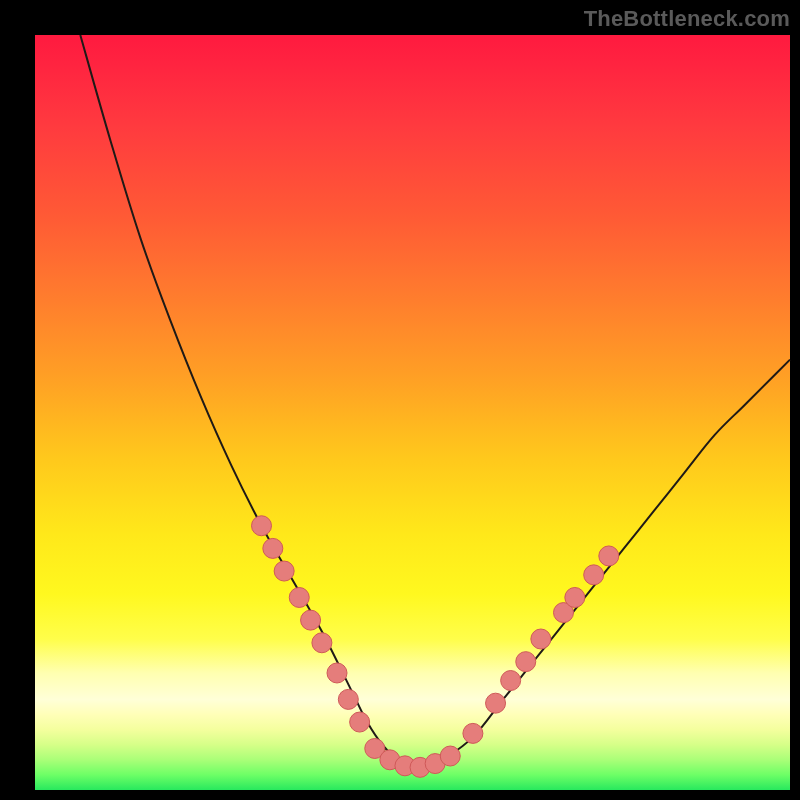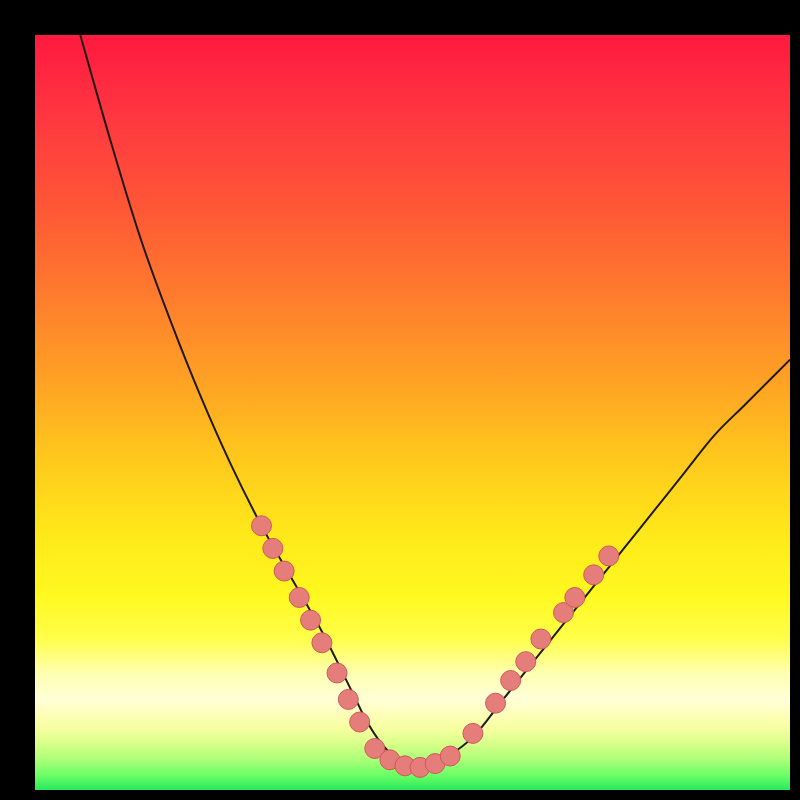--- a/index.html
+++ b/index.html
@@ -63,20 +63,21 @@
     top: 0;
     width: 755px;
     height: 755px;
     overflow: visible;
   }
 </style>
 </head>
 <body>
 
 <div class="frame">
+  <div class="watermark">TheBottleneck.com</div>
 
   <div class="plot-area">
     <svg class="curve" viewBox="0 0 755 755" preserveAspectRatio="none">
       <path id="curve-path" fill="none" stroke-width="2" d="M 45.3,0 C 50.736,19.026000000000007 64.628,69.00700000000003 75.5,105.70000000000005 C 86.372,142.39300000000006 94.82800000000002,171.23400000000004 105.70000000000002,203.85000000000002 C 116.57200000000002,236.466 125.028,258.361 135.9,286.9 C 146.772,315.43899999999996 155.228,336.57899999999995 166.1,362.4 C 176.97199999999998,388.221 185.428,407.247 196.3,430.35 C 207.17200000000003,453.45300000000003 215.628,470.365 226.5,490.75 C 237.372,511.135 245.82800000000006,524.574 256.70000000000005,543.5999999999999 C 267.57200000000006,562.6259999999999 276.028,576.065 286.9,596.45 C 297.77199999999993,616.835 308.94599999999997,640.542 317.09999999999997,656.85 C 325.25399999999996,673.158 326.76399999999995,677.5369999999999 332.2,687.05 C 337.636,696.563 341.86400000000003,702.9050000000001 347.3,709.7 C 352.736,716.495 356.964,720.723 362.4,724.8 C 367.83599999999996,728.877 372.06399999999996,730.991 377.5,732.35 C 382.93600000000004,733.7090000000001 387.164,733.7090000000001 392.6,732.35 C 398.03600000000006,730.991 399.54600000000005,730.236 407.70000000000005,724.8 C 415.85400000000004,719.3639999999999 427.02799999999996,713.0219999999999 437.9,702.15 C 448.772,691.278 457.228,677.99 468.1,664.4 C 478.97200000000004,650.81 487.428,640.24 498.3,626.65 C 509.172,613.06 517.628,602.49 528.5,588.9 C 539.372,575.31 547.8280000000001,564.74 558.7,551.15 C 569.572,537.56 578.028,526.99 588.9,513.4 C 599.7719999999999,499.81 608.228,489.23999999999995 619.0999999999999,475.65 C 629.9719999999999,462.06 638.4279999999999,451.49 649.3,437.90000000000003 C 660.172,424.31000000000006 668.628,412.38100000000003 679.5,400.15000000000003 C 690.372,387.91900000000004 698.828,380.822 709.6999999999999,369.95 C 720.5719999999999,359.078 731.746,347.90399999999994 739.9,339.74999999999994 C 748.054,331.59599999999995 752.282,327.368 755,324.65000000000003" stroke="#1f1a17"></path>
       <g id="dots-group">
           <circle cx="226.5" cy="490.75" r="10" fill="#e57d7b" stroke="#cf5958" stroke-width="1"></circle>
           <circle cx="237.825" cy="513.4" r="10" fill="#e57d7b" stroke="#cf5958" stroke-width="1"></circle>
           <circle cx="249.15" cy="536.05" r="10" fill="#e57d7b" stroke="#cf5958" stroke-width="1"></circle>
           <circle cx="264.25" cy="562.475" r="10" fill="#e57d7b" stroke="#cf5958" stroke-width="1"></circle>
           <circle cx="275.575" cy="585.125" r="10" fill="#e57d7b" stroke="#cf5958" stroke-width="1"></circle>

